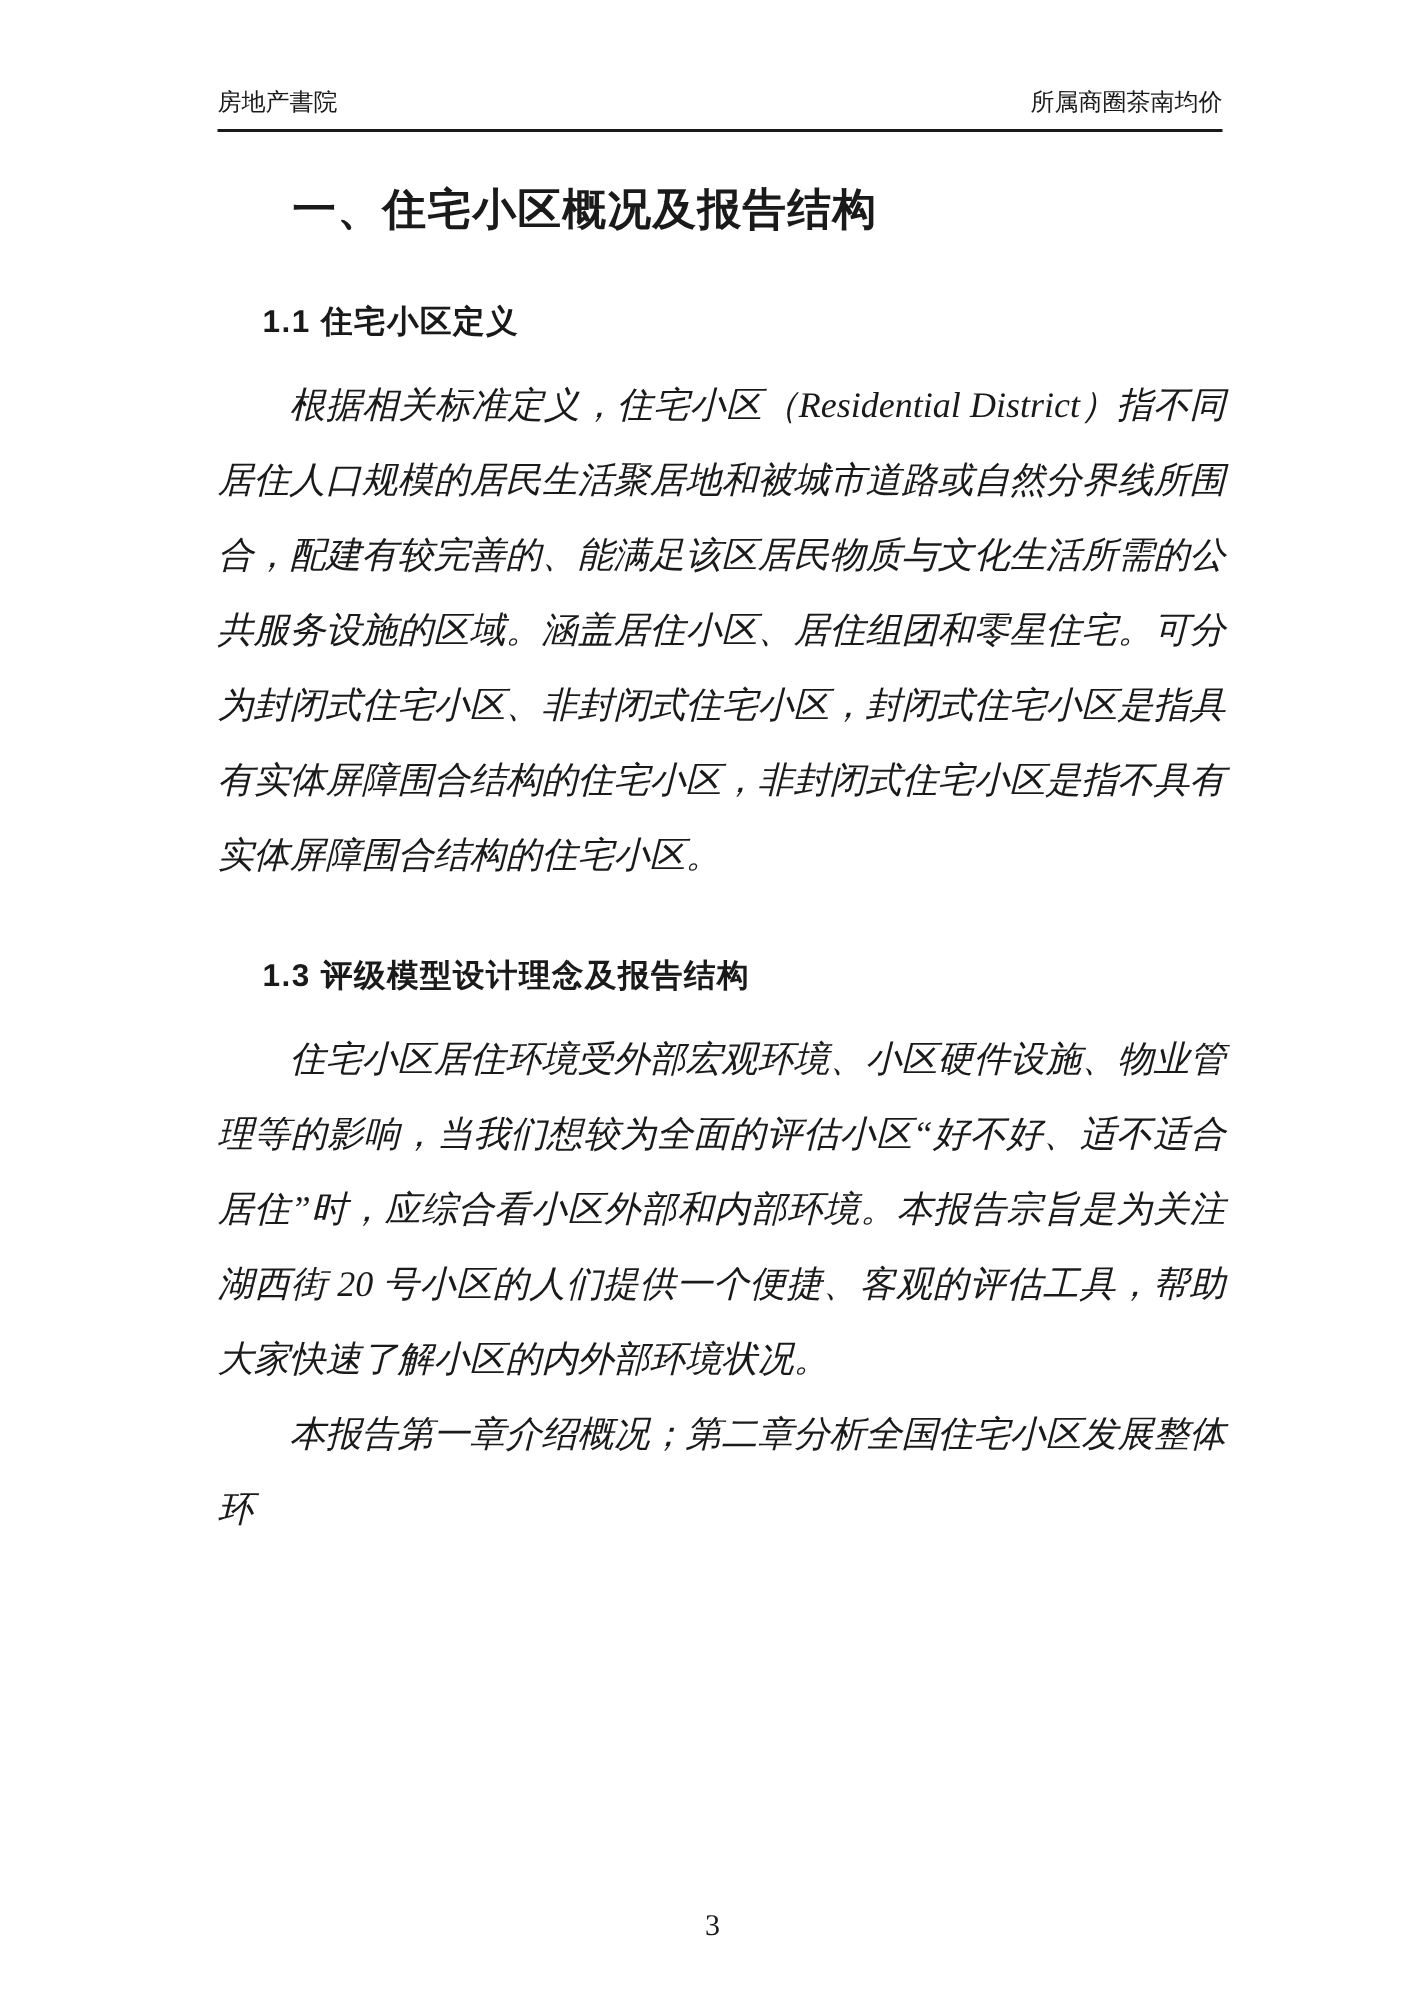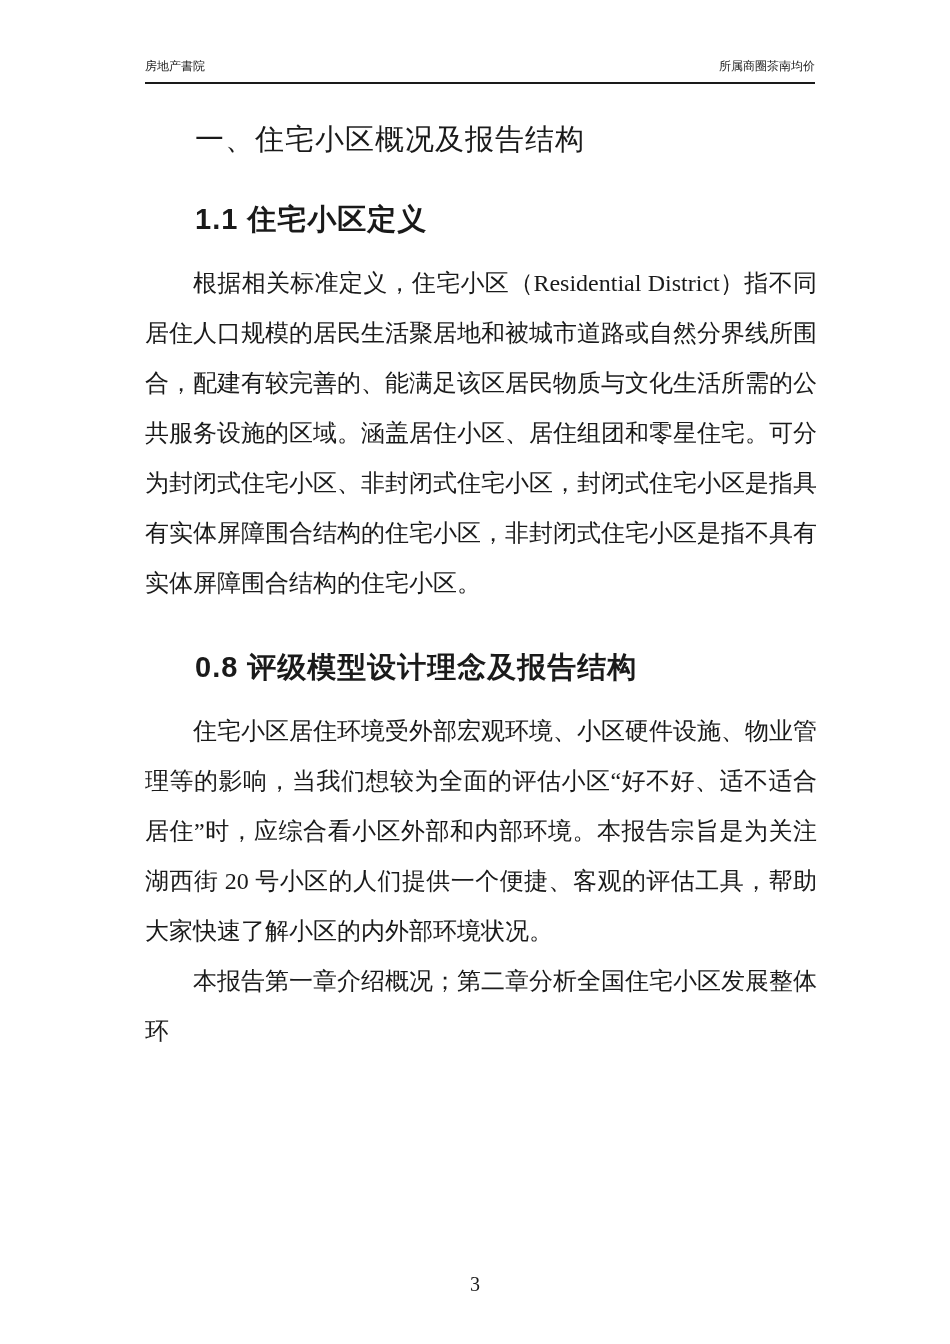--- a/index.html
+++ b/index.html
@@ -19,50 +19,51 @@
   }
   .page-header {
     position: absolute;
     top: 58px;
     left: 145px;
     width: 670px;
     display: flex;
     justify-content: space-between;
     align-items: flex-start;
     font-family: "Liberation Sans", "DejaVu Sans", sans-serif;
-    font-size: 12px;
+    font-size: 16px;
     padding-bottom: 7px;
     border-bottom: 2px solid #1a1a1a;
   }
   .content {
     position: absolute;
     top: 92px;
     left: 145px;
     width: 672px;
   }
   .chapter-title {
     font-family: "Liberation Sans", "DejaVu Sans", sans-serif;
     font-size: 29px;
-    font-weight: normal;
+    font-weight: bold;
     margin: 28px 0 0 50px;
     letter-spacing: 1px;
   }
   .section-title {
     font-family: "Liberation Sans", "DejaVu Sans", sans-serif;
-    font-size: 29px;
+    font-size: 21px;
     font-weight: bold;
-    margin: 40px 0 0 50px;
+    margin: 40px 0 0 30px;
     letter-spacing: 1px;
   }
   .para {
     font-size: 24px;
     line-height: 50px;
     text-align: justify;
     text-indent: 2em;
     margin: 18px 0 0 0;
+    font-style: italic;
   }
   .para.tight {
     margin-top: 0;
   }
   .page-footer {
     position: absolute;
     bottom: 48px;
     left: 0;
     width: 100%;
     text-align: center;
@@ -83,21 +84,21 @@
   <div class="content">
 
     <div class="chapter-title">一、住宅小区概况及报告结构</div>
 
     <div class="section-title">1.1 住宅小区定义</div>
 
     <p class="para">根据相关标准定义，住宅小区（Residential District）指不同居住人口规模的居民生活聚居地和被城市道路或自然分界线所围合，配建有较完善的、能满足该区居民物质与文化生活所需的公共服务设施的区域。涵盖居住小区、居住组团和零星住宅。可分为封闭式住宅小区、非封闭式住宅小区，封闭式住宅小区是指具有实体屏障围合结构的住宅小区，非封闭式住宅小区是指不具有实体屏障围合结构的住宅小区。</p>
 
 
 
-    <div class="section-title">0.8 评级模型设计理念及报告结构</div>
+    <div class="section-title">1.3 评级模型设计理念及报告结构</div>
 
     <p class="para">住宅小区居住环境受外部宏观环境、小区硬件设施、物业管理等的影响，当我们想较为全面的评估小区“好不好、适不适合居住”时，应综合看小区外部和内部环境。本报告宗旨是为关注湖西街 20 号小区的人们提供一个便捷、客观的评估工具，帮助大家快速了解小区的内外部环境状况。</p>
 
     <p class="para tight">本报告第一章介绍概况；第二章分析全国住宅小区发展整体环</p>
 
   </div>
 
   <div class="page-footer">
     <span>3</span>
   </div>

